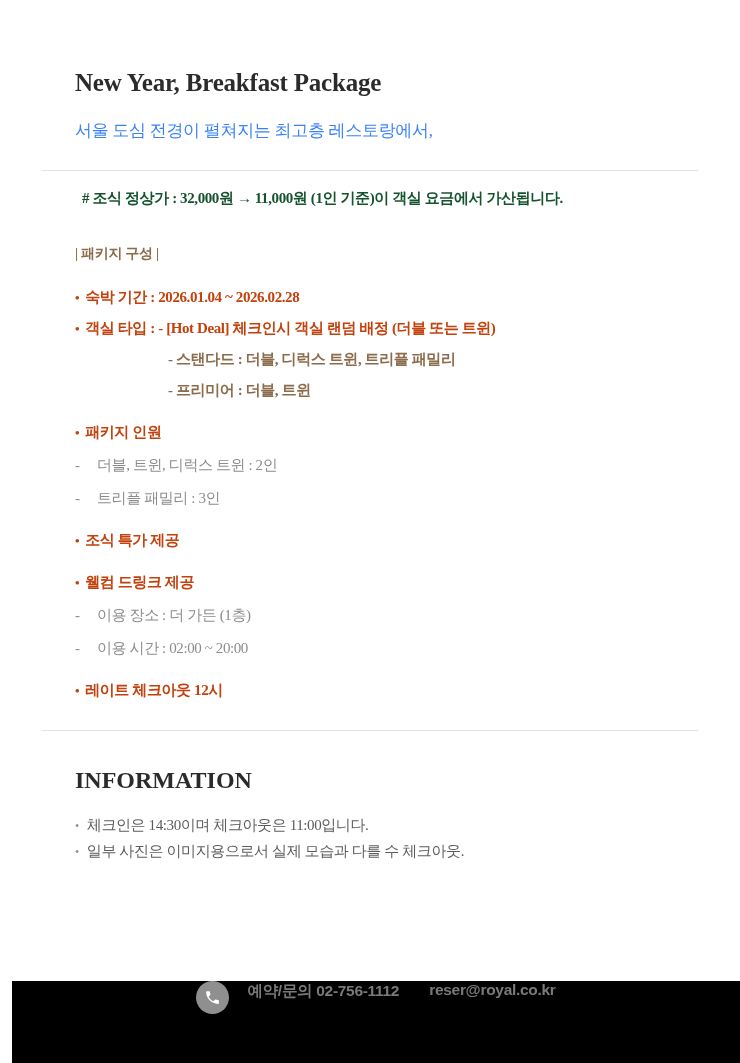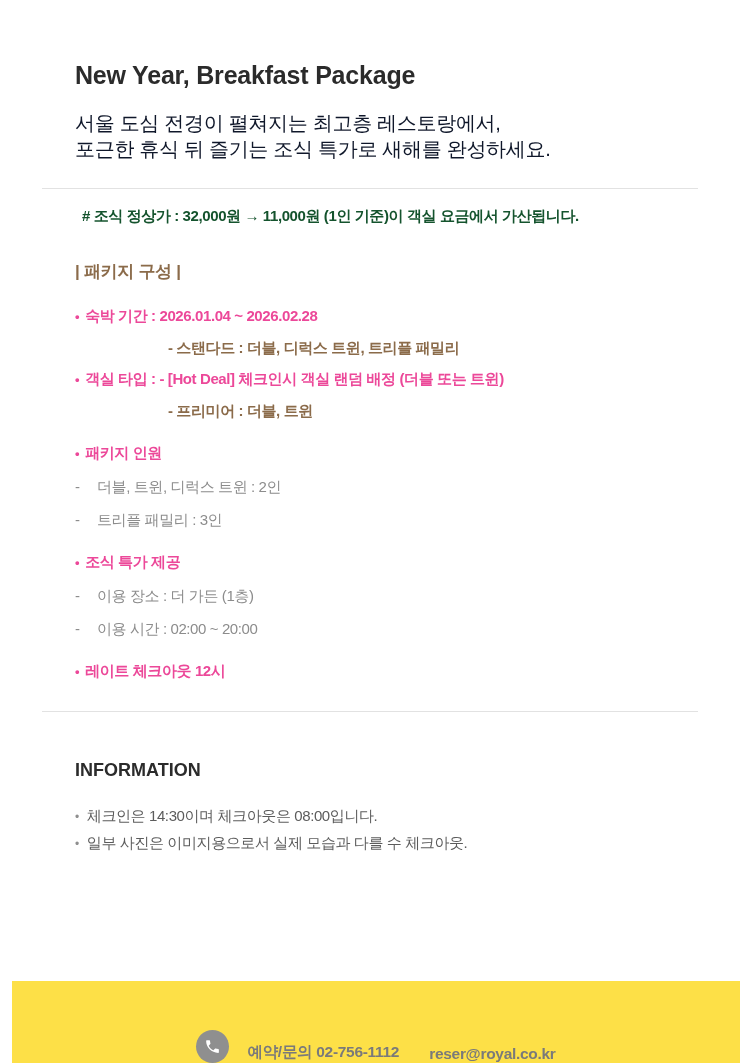--- a/index.html
+++ b/index.html
@@ -4,84 +4,84 @@
 <style>
   * { box-sizing: border-box; }
   html, body { margin: 0; padding: 0; }
   body {
     width: 740px; height: 1063px;
     background: #ffffff;
     font-family: "Liberation Sans", "DejaVu Sans", sans-serif;
     overflow: hidden;
   }
   .page { width: 740px; height: 1063px; display: flex; flex-direction: column; }
-  .main { flex: 1 1 auto; padding: 4px 42px; }
+  .main { flex: 1 1 auto; padding: 12px 42px; font-family: Liberation Serif, serif; }
 
   .page-title {
     margin: 56px 0 0 33px;
     font-size: 25px; line-height: 30px;
     font-weight: bold; color: #2b2b2b;
     letter-spacing: -0.2px;
   }
   .page-subtitle {
     margin: 20px 0 0 33px;
-    font-size: 20px; line-height: 26px;
-    color: #0f172a; letter-spacing: -0.3px;
+    font-size: 17px; line-height: 26px;
+    color: #3b82f6; letter-spacing: -0.3px;
   }
   .divider {
     border: none; border-top: 1px solid #e2e2e2;
     margin: 26px 0 0 0;
   }
   .divider-2 { margin-top: 31px; }
 
   .notice {
     margin: 18px 0 0 40px;
     font-size: 15px; line-height: 18px;
     font-weight: bold; color: #14532d;
     letter-spacing: -0.4px;
   }
 
   .section-title {
     margin: 36px 0 0 33px;
-    font-size: 17px; line-height: 22px;
+    font-size: 14px; line-height: 22px;
     font-weight: bold; color: #8b6b4a;
     letter-spacing: -0.3px;
   }
 
   .package-list { margin: 0; }
   .row {
     margin-left: 33px;
     font-size: 15px; line-height: 17px;
     letter-spacing: -0.4px;
   }
-  .row.bullet { color: #ec4899; font-weight: bold; margin-top: 14px; }
+  .row.bullet { color: #c2410c; font-weight: bold; margin-top: 14px; }
   .row.first { margin-top: 24px; }
   .row.group-start { margin-top: 25px; }
   .row.indent { color: #8b6b4a; font-weight: bold; margin-top: 14px; margin-left: 126px; }
   .row.dash { color: #8c8c8c; font-weight: normal; margin-top: 16px; }
   .marker-bullet { margin-right: 6px; font-size: 13px; }
   .marker-dash { display: inline-block; width: 22px; }
 
   .info-title {
-    margin: 45px 0 0 33px;
-    font-size: 18px; line-height: 27px;
+    margin: 36px 0 0 33px;
+    font-size: 24px; line-height: 27px;
     font-weight: bold; color: #2b2b2b;
     letter-spacing: 0px;
   }
   .info-list { margin: 19px 0 0 33px; }
   .info-item {
     font-size: 15px; line-height: 25px;
     color: #5c5c5c; letter-spacing: -0.4px;
   }
   .info-marker { color: #8f8f8f; font-size: 12px; margin-right: 8px; }
 
   .footer {
     flex: 0 0 82px; height: 82px;
-    background: #fde047;
-    display: flex; align-items: flex-end; justify-content: center; margin-left: 12px;
+    background: #000000;
+    display: flex; align-items: flex-start; justify-content: center; margin-left: 12px;
   }
   .phone-circle {
     width: 33px; height: 33px; border-radius: 50%;
     background: #8f8f8f;
     display: flex; align-items: center; justify-content: center;
     margin-right: 18px;
   }
   .phone-circle svg { width: 17px; height: 17px; fill: #ffffff; }
   .footer-text {
     font-size: 15.5px; font-weight: bold; color: #7a7a7a;
@@ -92,41 +92,40 @@
 </head>
 <body>
 
 <div class="page">
   <div class="main">
 
     <h1 class="page-title">New Year, Breakfast Package</h1>
 
     <div class="page-subtitle">
       <div>서울 도심 전경이 펼쳐지는 최고층 레스토랑에서,</div>
-      <div>포근한 휴식 뒤 즐기는 조식 특가로 새해를 완성하세요.</div>
     </div>
 
     <hr class="divider">
 
     <div class="notice"># 조식 정상가 : 32,000원 → 11,000원 (1인 기준)이 객실 요금에서 가산됩니다.</div>
 
     <div class="section-title">| 패키지 구성 |</div>
 
     <div class="package-list">
 
       <div class="row bullet first">
         <span class="marker-bullet">•</span><span>숙박 기간 :  2026.01.04 ~ 2026.02.28</span>
       </div>
 
+      <div class="row bullet">
+        <span class="marker-bullet">•</span><span>객실 타입 : - [Hot Deal] 체크인시 객실 랜덤 배정 (더블 또는 트윈)</span>
+      </div>
+
       <div class="row indent">
         <span>- 스탠다드 : 더블, 디럭스 트윈, 트리플 패밀리</span>
-      </div>
-
-      <div class="row bullet">
-        <span class="marker-bullet">•</span><span>객실 타입 : - [Hot Deal] 체크인시 객실 랜덤 배정 (더블 또는 트윈)</span>
       </div>
 
       <div class="row indent">
         <span>- 프리미어 : 더블, 트윈</span>
       </div>
 
       <div class="row bullet group-start">
         <span class="marker-bullet">•</span><span>패키지 인원</span>
       </div>
 
@@ -137,20 +136,23 @@
       <div class="row dash">
         <span class="marker-dash">-</span><span>트리플 패밀리 : 3인</span>
       </div>
 
       <div class="row bullet group-start">
         <span class="marker-bullet">•</span><span>조식 특가 제공</span>
       </div>
 
 
 
+      <div class="row bullet group-start">
+        <span class="marker-bullet">•</span><span>웰컴 드링크 제공</span>
+      </div>
 
       <div class="row dash">
         <span class="marker-dash">-</span><span>이용 장소 : 더 가든 (1층)</span>
       </div>
 
       <div class="row dash">
         <span class="marker-dash">-</span><span>이용 시간 : 02:00 ~ 20:00</span>
       </div>
 
       <div class="row bullet group-start">
@@ -158,21 +160,21 @@
       </div>
 
     </div>
 
     <hr class="divider divider-2">
 
     <div class="info-title">INFORMATION</div>
 
     <div class="info-list">
       <div class="info-item">
-        <span class="info-marker">•</span><span>체크인은 14:30이며 체크아웃은 08:00입니다.</span>
+        <span class="info-marker">•</span><span>체크인은 14:30이며 체크아웃은 11:00입니다.</span>
       </div>
       <div class="info-item">
         <span class="info-marker">•</span><span>일부 사진은 이미지용으로서 실제 모습과 다를 수 체크아웃.</span>
       </div>
     </div>
 
   </div>
 
   <div class="footer">
     <div class="phone-circle">

